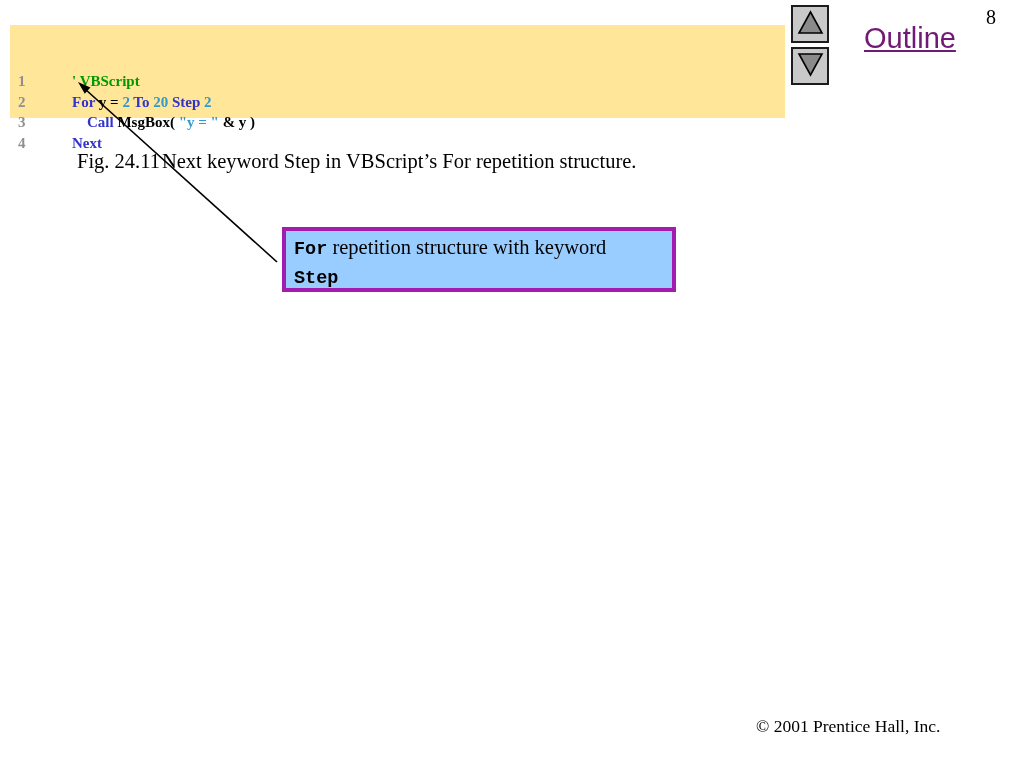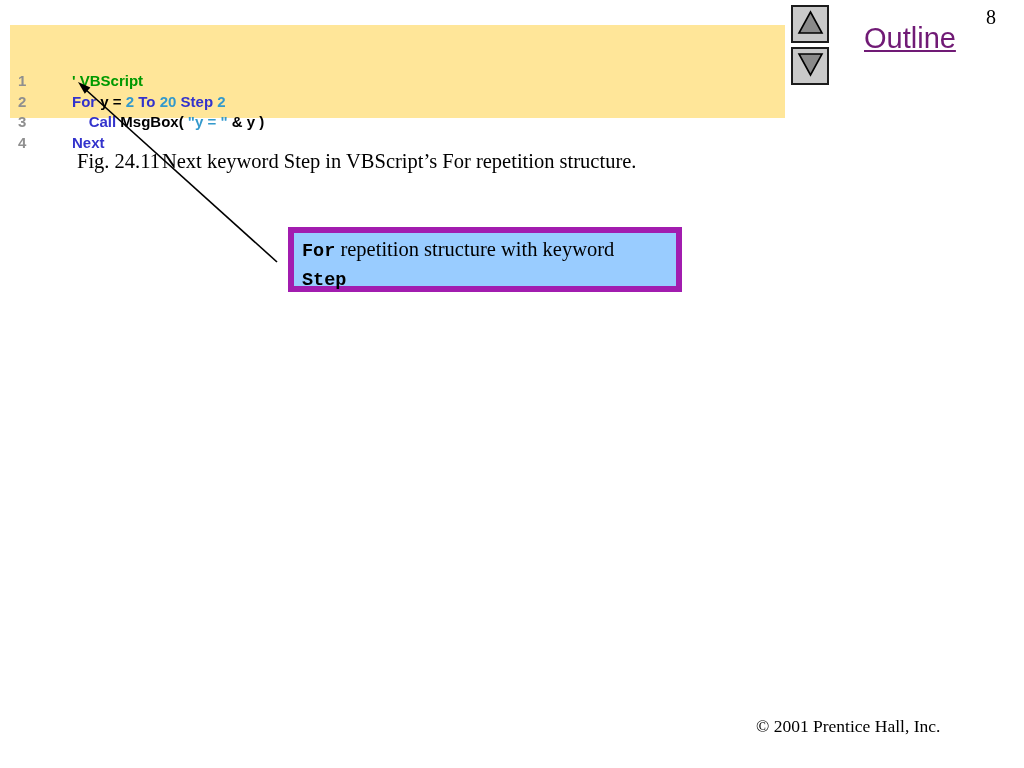--- a/index.html
+++ b/index.html
@@ -14,21 +14,21 @@
   }
   
   .code-block {
     position: absolute;
     left: 10px;
     top: 25px;
     width: 775px;
     height: 93px;
     box-sizing: border-box;
     padding: 5px 0 0 8px;
-    font-family: Liberation Sans, sans-serif;
+    font-family: Liberation Serif, serif;
     font-weight: bold;
     font-size: 15px;
     line-height: 20.6px;
     white-space: pre;
   }
   .code-line { white-space: pre; }
   .line-no { display: inline-block; width: 54px; }
   
   .nav-button {
     position: absolute;
@@ -77,26 +77,26 @@
     position: absolute;
     left: 60px;
     top: 70px;
     width: 232px;
     height: 202px;
     pointer-events: none;
   }
   
   .callout {
     position: absolute;
-    left: 288px;
+    left: 282px;
     top: 227px;
     width: 394px;
     height: 65px;
     box-sizing: border-box;
-    border: 6px solid #a21caf;
+    border: 4px solid #a21caf;
     padding: 3px 0 0 8px;
     font-size: 20.5px;
   }
   .callout-line { line-height: 27px; white-space: pre-wrap; }
   .callout .mono {
     font-family: "Liberation Mono", "DejaVu Sans Mono", monospace;
     font-weight: bold;
     font-size: 18.5px;
   }
   

